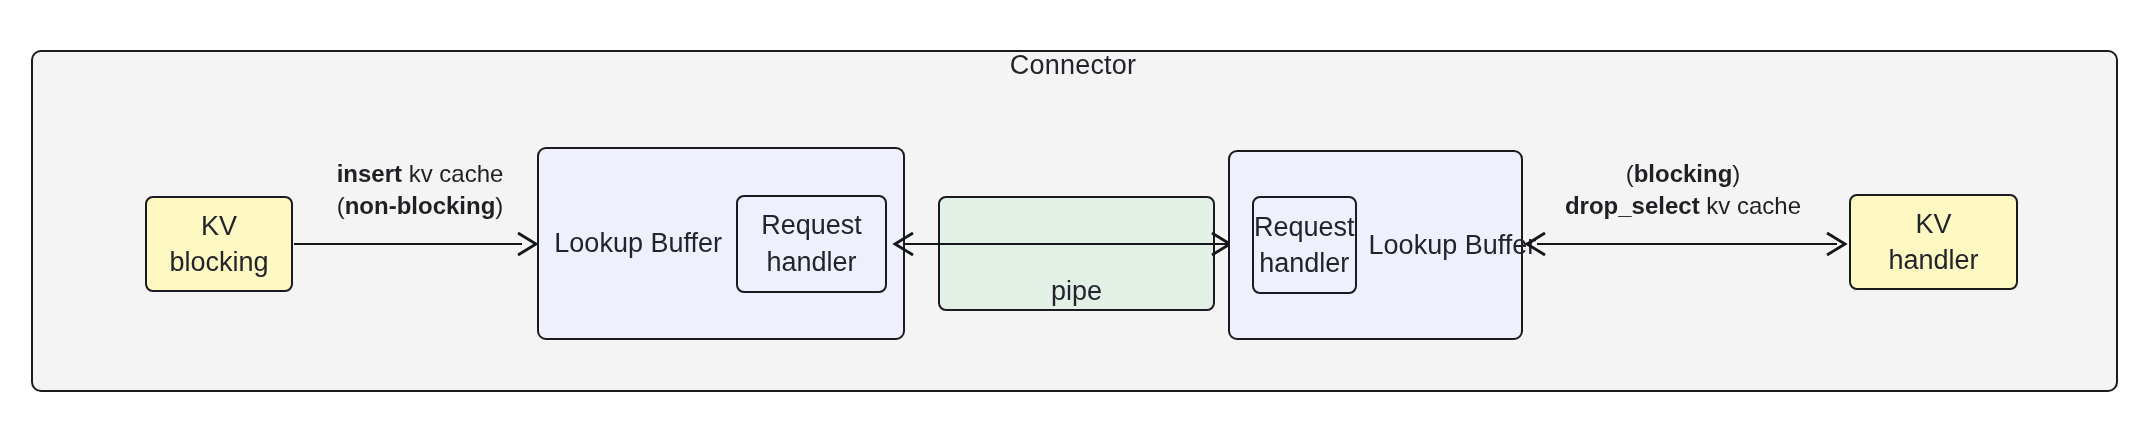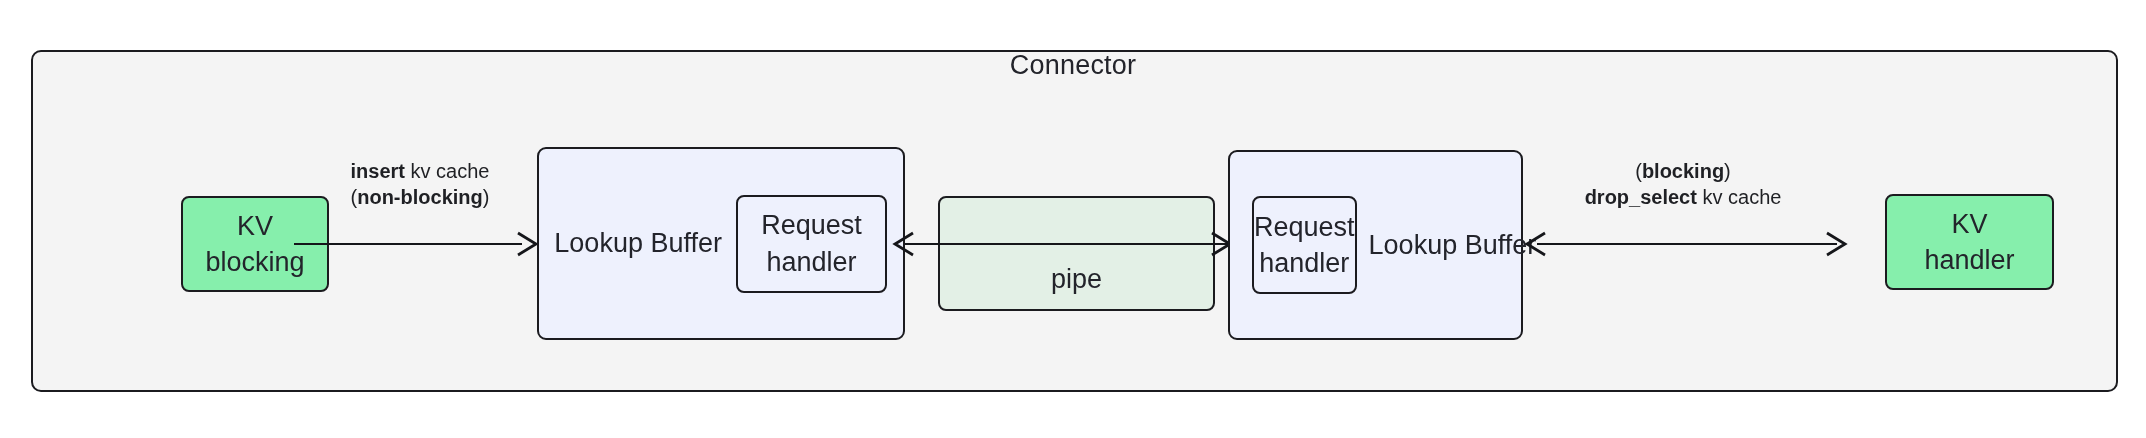--- a/index.html
+++ b/index.html
@@ -49,21 +49,21 @@
     flex-direction: column;
     align-items: center;
     justify-content: center;
     border: 2.5px solid #1b1b1f;
     border-radius: 8px;
     color: #23242b;
     font-size: 27px;
     line-height: 1.34;
     text-align: center;
   }
-  .node.blue   { background: #86efac; margin-left: 36px; }
+  .node.blue   { background: #fef9c3; }
   .node.green  { background: #e3f0e6; }
 
   .node .line { display: block; white-space: nowrap; }
 
   
   #kv-producer { left: 145px; top: 196px; width: 148px; height: 96px; }
   
   #kv-consumer { left: 1849px; top: 194px; width: 169px; height: 96px; }
 
   
@@ -104,38 +104,38 @@
     font-size: 27px;
     line-height: 1.34;
     text-align: center;
   }
   #lookup-buffer-right .handler { order: 1; }
 
   
   #pipe {
     left: 938px; top: 196px; width: 277px; height: 115px;
     justify-content: flex-end;
-    padding-bottom: 12px;
+    padding-bottom: 0;
   }
 
   
   .hline {
     position: absolute;
     height: 0;
     border-top: 2.6px solid #15161a;
   }
   
   .chev { position: absolute; overflow: visible; }
 
   
   .edge-label {
     position: absolute;
     text-align: center;
     color: #1f2024;
-    font-size: 20px;
+    font-size: 24px;
     line-height: 1.32;
     white-space: nowrap;
   }
   .edge-label b { font-weight: 700; }
 </style>
 </head>
 <body>
 
 <div id="canvas">
 

